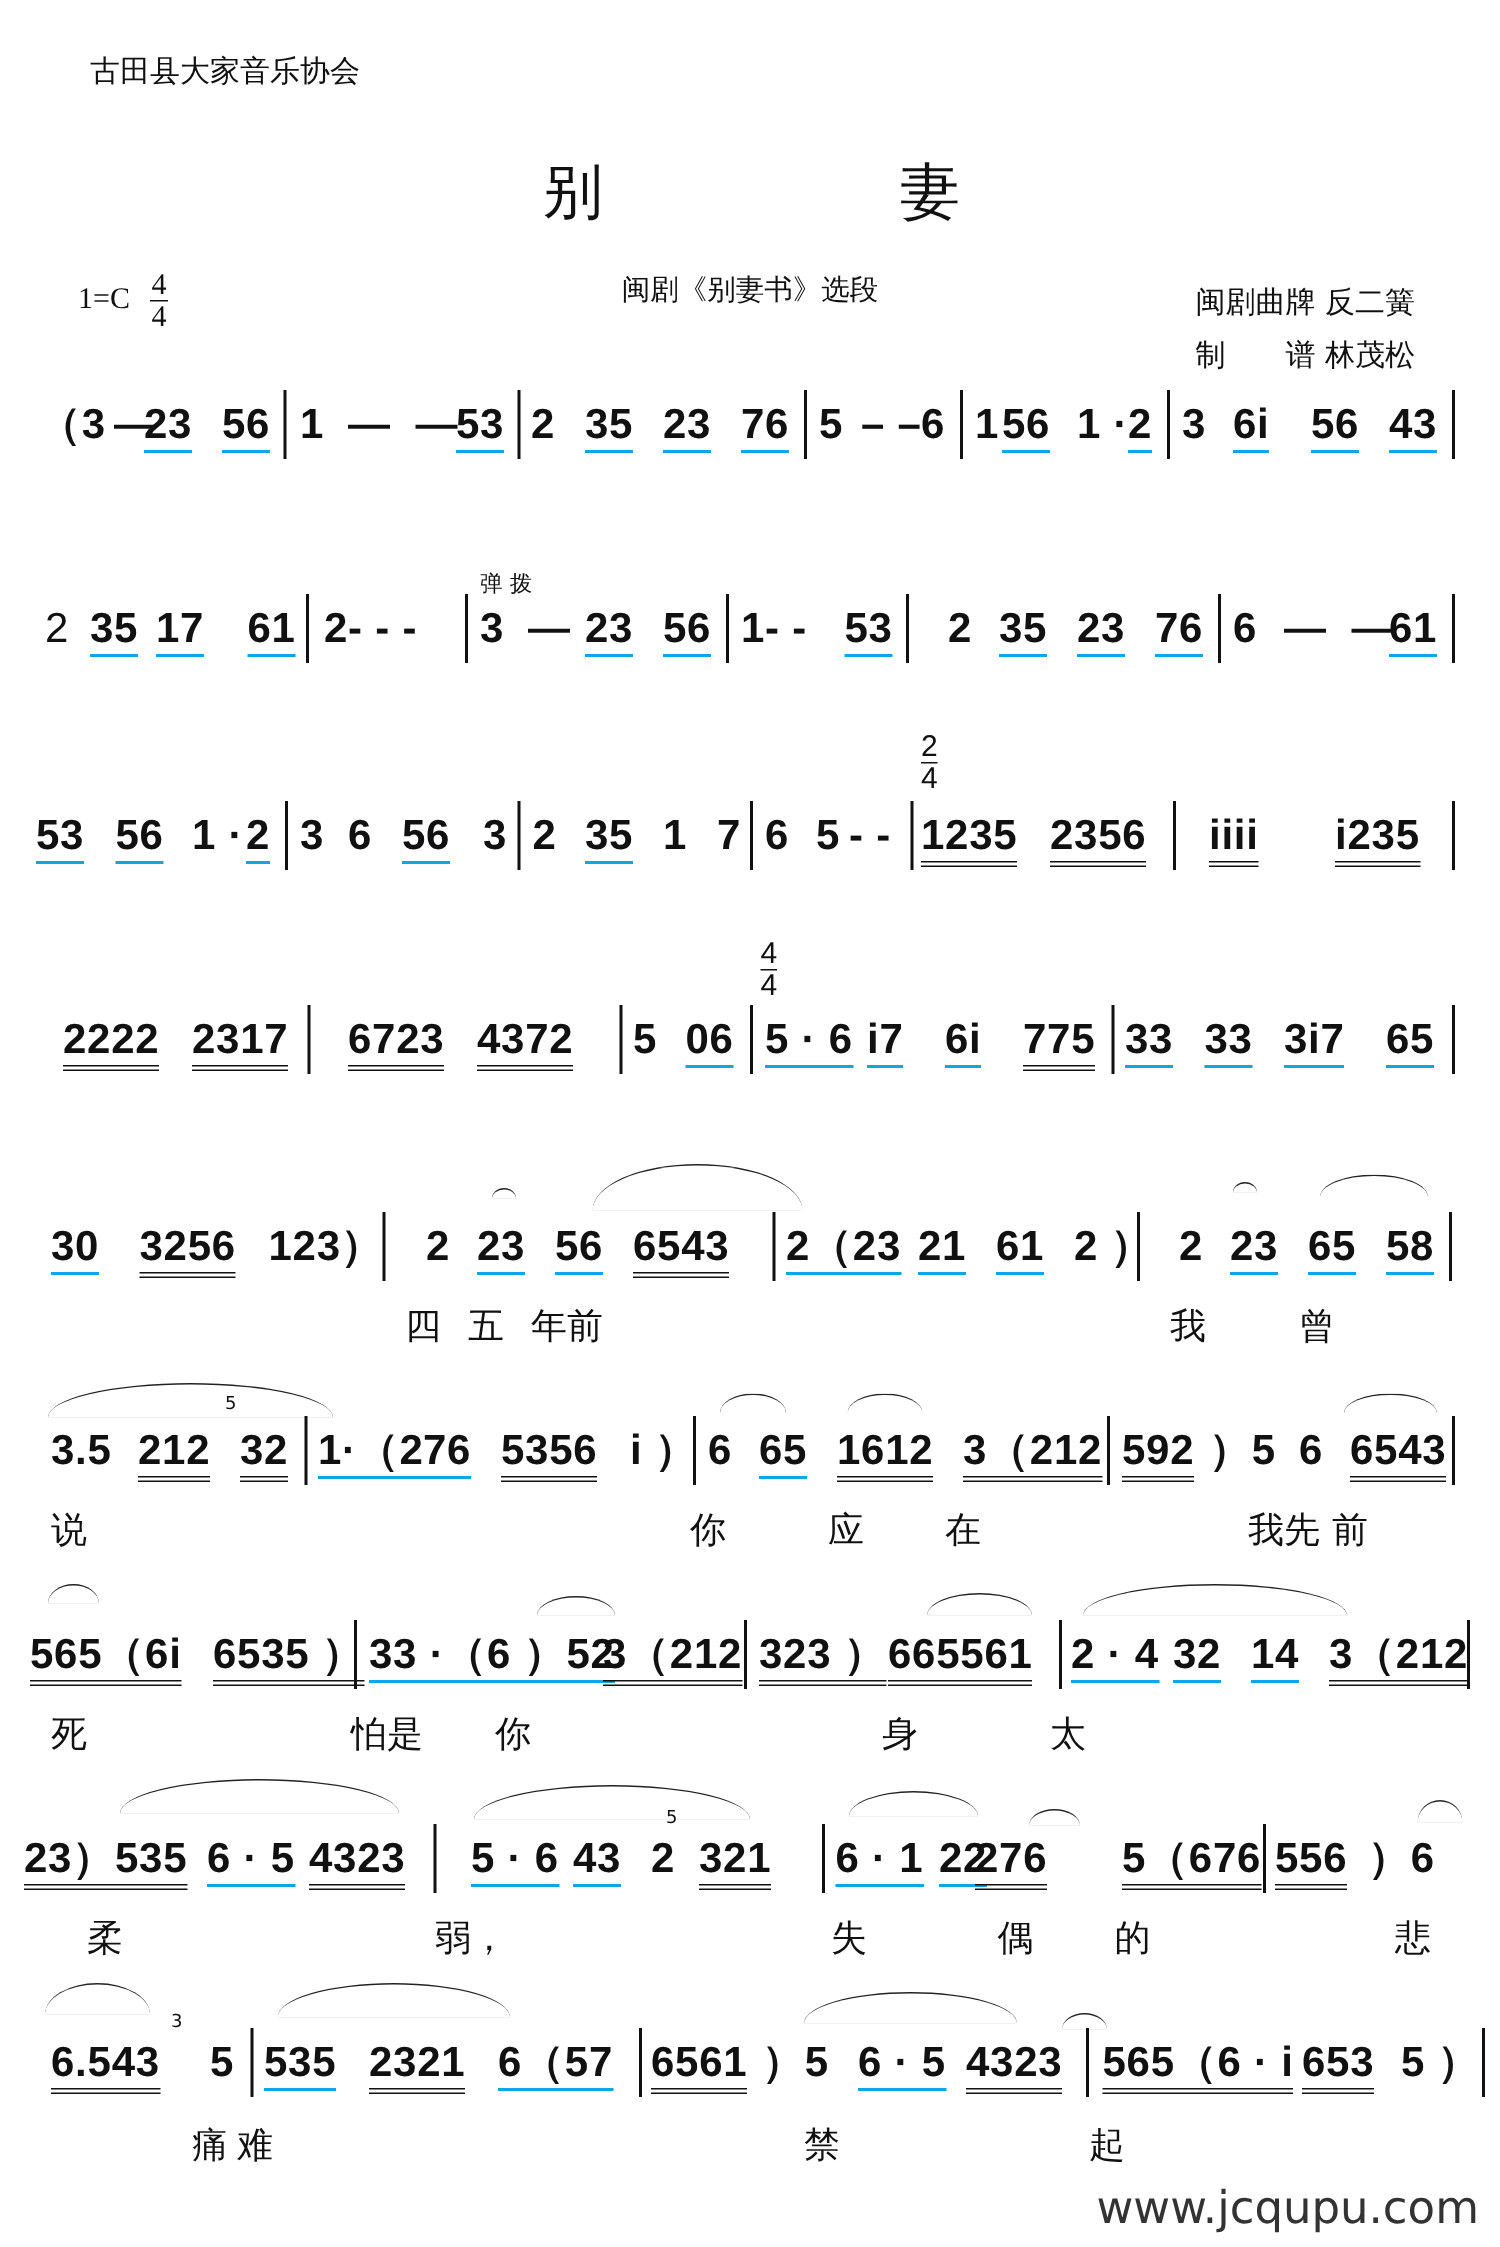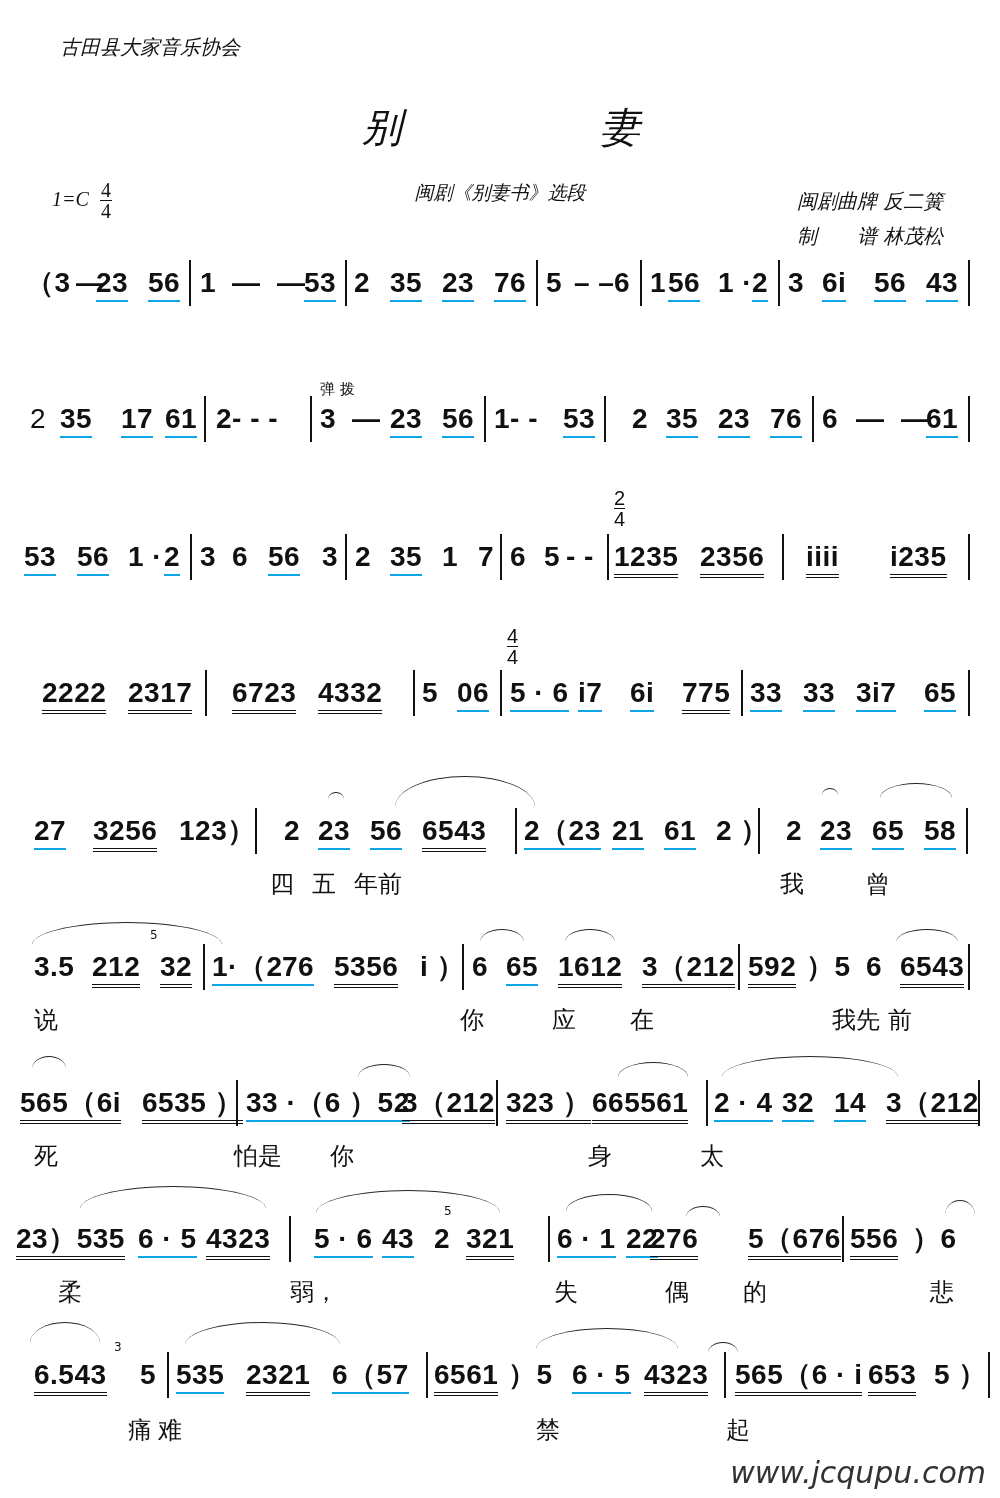--- a/index.html
+++ b/index.html
@@ -1,17 +1,17 @@
 <!DOCTYPE html>
 <html><head>
 <meta charset="utf-8">
 <style>
   html, body { margin:0; padding:0; background:#ffffff; }
   body { width:1000px; height:1498px; position:relative; overflow:hidden; color:#111; font-family:"DejaVu Sans","Liberation Sans",sans-serif; }
-  .abs { position:absolute;font-style:italic; }
+  .abs { position:absolute; }
   .org { left:60px; top:34px; font-size:20px; }
   .title { top:100px; font-size:40px; left:0; width:1000px; }
   .title span { position:absolute; top:0; }
   .key { left:52px; top:188px; font-family:"Liberation Serif",serif; font-size:20px; }
   .frac { position:absolute; display:inline-block; text-align:center; font-family:"Liberation Serif",serif; font-size:20px; line-height:20px; }
   .frac .n { display:block; border-bottom:1px solid #111; padding:0 1px; }
   .frac .d { display:block; }
   .subtitle { left:0; width:1000px; text-align:center; top:180px; font-size:19px; }
   .meta { left:797px; font-size:20px; }
   .row { position:absolute; left:0; width:1000px; height:60px; }
@@ -73,21 +73,21 @@
   <span class="tok u1" style="left:822px">6i</span>
   <span class="tok u1" style="left:874px">56</span>
   <span class="tok u1" style="left:926px">43</span>
   <div class="bar" style="left:968px"></div>
 </div>
 
 <div class="mark" style="left:320px;top:380px;font-size:15px">弹 拨</div>
 <div class="row" style="top:402px">
   <span class="tok" style="left:30px;font-weight:normal">2</span>
   <span class="tok u1" style="left:60px">35</span>
-  <span class="tok u1" style="left:121px">17</span>
+  <span class="tok u1" style="left:104px">17</span>
   <span class="tok u1" style="left:165px">61</span>
   <div class="bar" style="left:204px"></div>
   <span class="tok" style="left:216px">2- - -</span>
   <div class="bar" style="left:310px"></div>
   <span class="tok" style="left:320px">3</span>
   <span class="tok" style="left:352px">—</span>
   <span class="tok u1" style="left:390px">23</span>
   <span class="tok u1" style="left:442px">56</span>
   <div class="bar" style="left:484px"></div>
   <span class="tok" style="left:494px">1- -</span>
@@ -138,21 +138,21 @@
 
 <div class="timesig" style="left:507px;top:626px">
   <span class="n">4</span>
   <span>4</span>
 </div>
 <div class="row" style="top:676px">
   <span class="tok u2" style="left:42px">2222</span>
   <span class="tok u2" style="left:128px">2317</span>
   <div class="bar" style="left:205px"></div>
   <span class="tok u2" style="left:232px">6723</span>
-  <span class="tok u2" style="left:318px">4332</span>
+  <span class="tok u2" style="left:318px">4372</span>
   <div class="bar" style="left:413px"></div>
   <span class="tok" style="left:422px">5</span>
   <span class="tok u1" style="left:457px">06</span>
   <div class="bar" style="left:500px"></div>
   <span class="tok u1" style="left:510px">5 · 6</span>
   <span class="tok u1" style="left:578px">i7</span>
   <span class="tok u1" style="left:630px">6i</span>
   <span class="tok u2" style="left:682px">775</span>
   <div class="bar" style="left:741px"></div>
   <span class="tok u1" style="left:750px">33</span>
@@ -160,21 +160,21 @@
   <span class="tok u1" style="left:856px">3i7</span>
   <span class="tok u1" style="left:924px">65</span>
   <div class="bar" style="left:968px"></div>
 </div>
 
 <div class="slur" style="left:328px;top:792px;width:16px;height:6px"></div>
 <div class="slur" style="left:395px;top:776px;width:140px;height:30px"></div>
 <div class="slur" style="left:822px;top:788px;width:16px;height:6px"></div>
 <div class="slur" style="left:880px;top:783px;width:72px;height:14px"></div>
 <div class="row" style="top:814px">
-  <span class="tok u1" style="left:34px">27</span>
+  <span class="tok u1" style="left:34px">30</span>
   <span class="tok u2" style="left:93px">3256</span>
   <span class="tok" style="left:179px">123）</span>
   <div class="bar" style="left:255px"></div>
   <span class="tok" style="left:284px">2</span>
   <span class="tok u1" style="left:318px">23</span>
   <span class="tok u1" style="left:370px">56</span>
   <span class="tok u2" style="left:422px">6543</span>
   <div class="bar" style="left:515px"></div>
   <span class="tok u1" style="left:524px">2（23</span>
   <span class="tok u1" style="left:612px">21</span>

